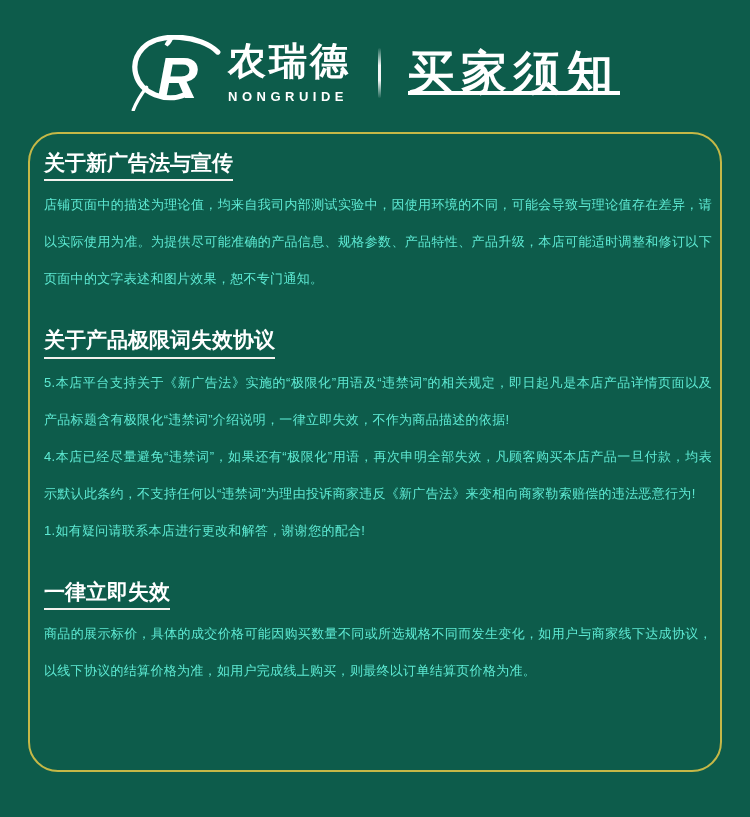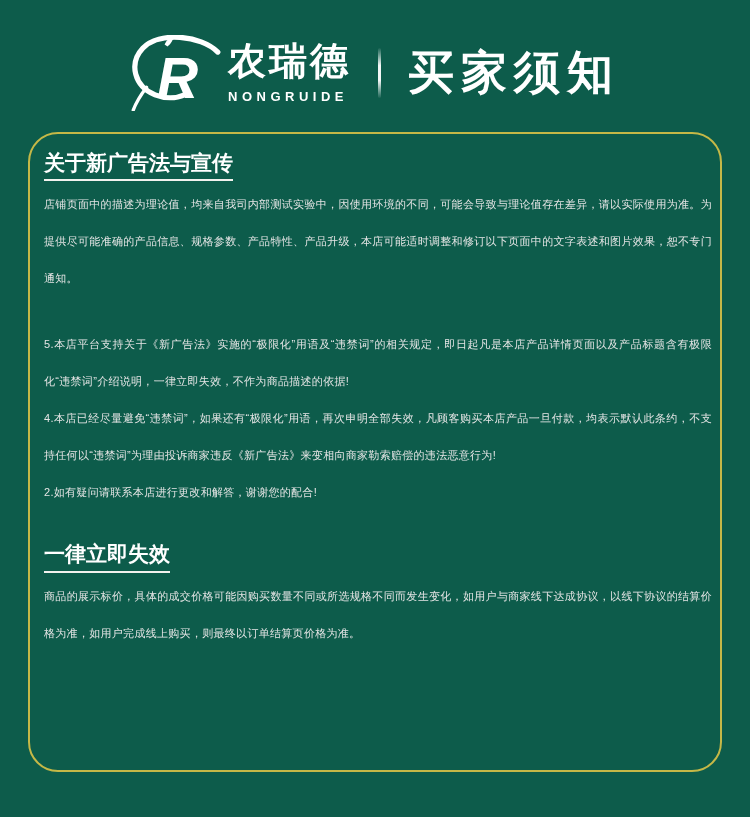--- a/index.html
+++ b/index.html
@@ -61,20 +61,21 @@
       rgba(255,255,255,0.95) 35%,
       rgba(255,255,255,0.95) 65%,
       rgba(255,255,255,0.05));
   }
   .page-title {
     margin: 0;
     font-size: 46px;
     font-weight: 700;
     letter-spacing: 7px;
     white-space: nowrap;
+    text-decoration: underline;
   }
   
   .notice-box {
     margin: 22px 28px 0 28px;
     border: 2px solid #c5b847;
     border-radius: 30px;
     padding: 15px 8px 16px 14px;
     box-sizing: border-box;
     height: 640px;
   }
@@ -88,23 +89,23 @@
     line-height: 1.3;
     color: #ffffff;
   }
   .section-heading .heading-text {
     display: inline-block;
     border-bottom: 2px solid #f2f2ee;
     padding-bottom: 3px;
   }
   .section-paragraph {
     margin: 0;
-    font-size: 11px;
+    font-size: 13px;
     line-height: 37px;
-    color: #e5e5e5;
+    color: #5eead4;
     text-align: justify;
     letter-spacing: 0.3px;
   }
 </style>
 </head>
 <body>
 
 <div class="page">
 
   <header class="header">
@@ -129,23 +130,24 @@
   </header>
 
   <main class="notice-box">
 
     <section class="section">
       <h2 class="section-heading"><span class="heading-text">关于新广告法与宣传</span></h2>
       <p class="section-paragraph">店铺页面中的描述为理论值，均来自我司内部测试实验中，因使用环境的不同，可能会导致与理论值存在差异，请以实际使用为准。为提供尽可能准确的产品信息、规格参数、产品特性、产品升级，本店可能适时调整和修订以下页面中的文字表述和图片效果，恕不专门通知。</p>
     </section>
 
     <section class="section">
+      <h2 class="section-heading"><span class="heading-text">关于产品极限词失效协议</span></h2>
       <p class="section-paragraph">5.本店平台支持关于《新广告法》实施的“极限化”用语及“违禁词”的相关规定，即日起凡是本店产品详情页面以及产品标题含有极限化“违禁词”介绍说明，一律立即失效，不作为商品描述的依据!</p>
       <p class="section-paragraph">4.本店已经尽量避免“违禁词”，如果还有“极限化”用语，再次申明全部失效，凡顾客购买本店产品一旦付款，均表示默认此条约，不支持任何以“违禁词”为理由投诉商家违反《新广告法》来变相向商家勒索赔偿的违法恶意行为!</p>
-      <p class="section-paragraph">2.如有疑问请联系本店进行更改和解答，谢谢您的配合!</p>
+      <p class="section-paragraph">1.如有疑问请联系本店进行更改和解答，谢谢您的配合!</p>
     </section>
 
     <section class="section">
       <h2 class="section-heading"><span class="heading-text">一律立即失效</span></h2>
       <p class="section-paragraph">商品的展示标价，具体的成交价格可能因购买数量不同或所选规格不同而发生变化，如用户与商家线下达成协议，以线下协议的结算价格为准，如用户完成线上购买，则最终以订单结算页价格为准。</p>
     </section>
 
   </main>
 
 </div>

